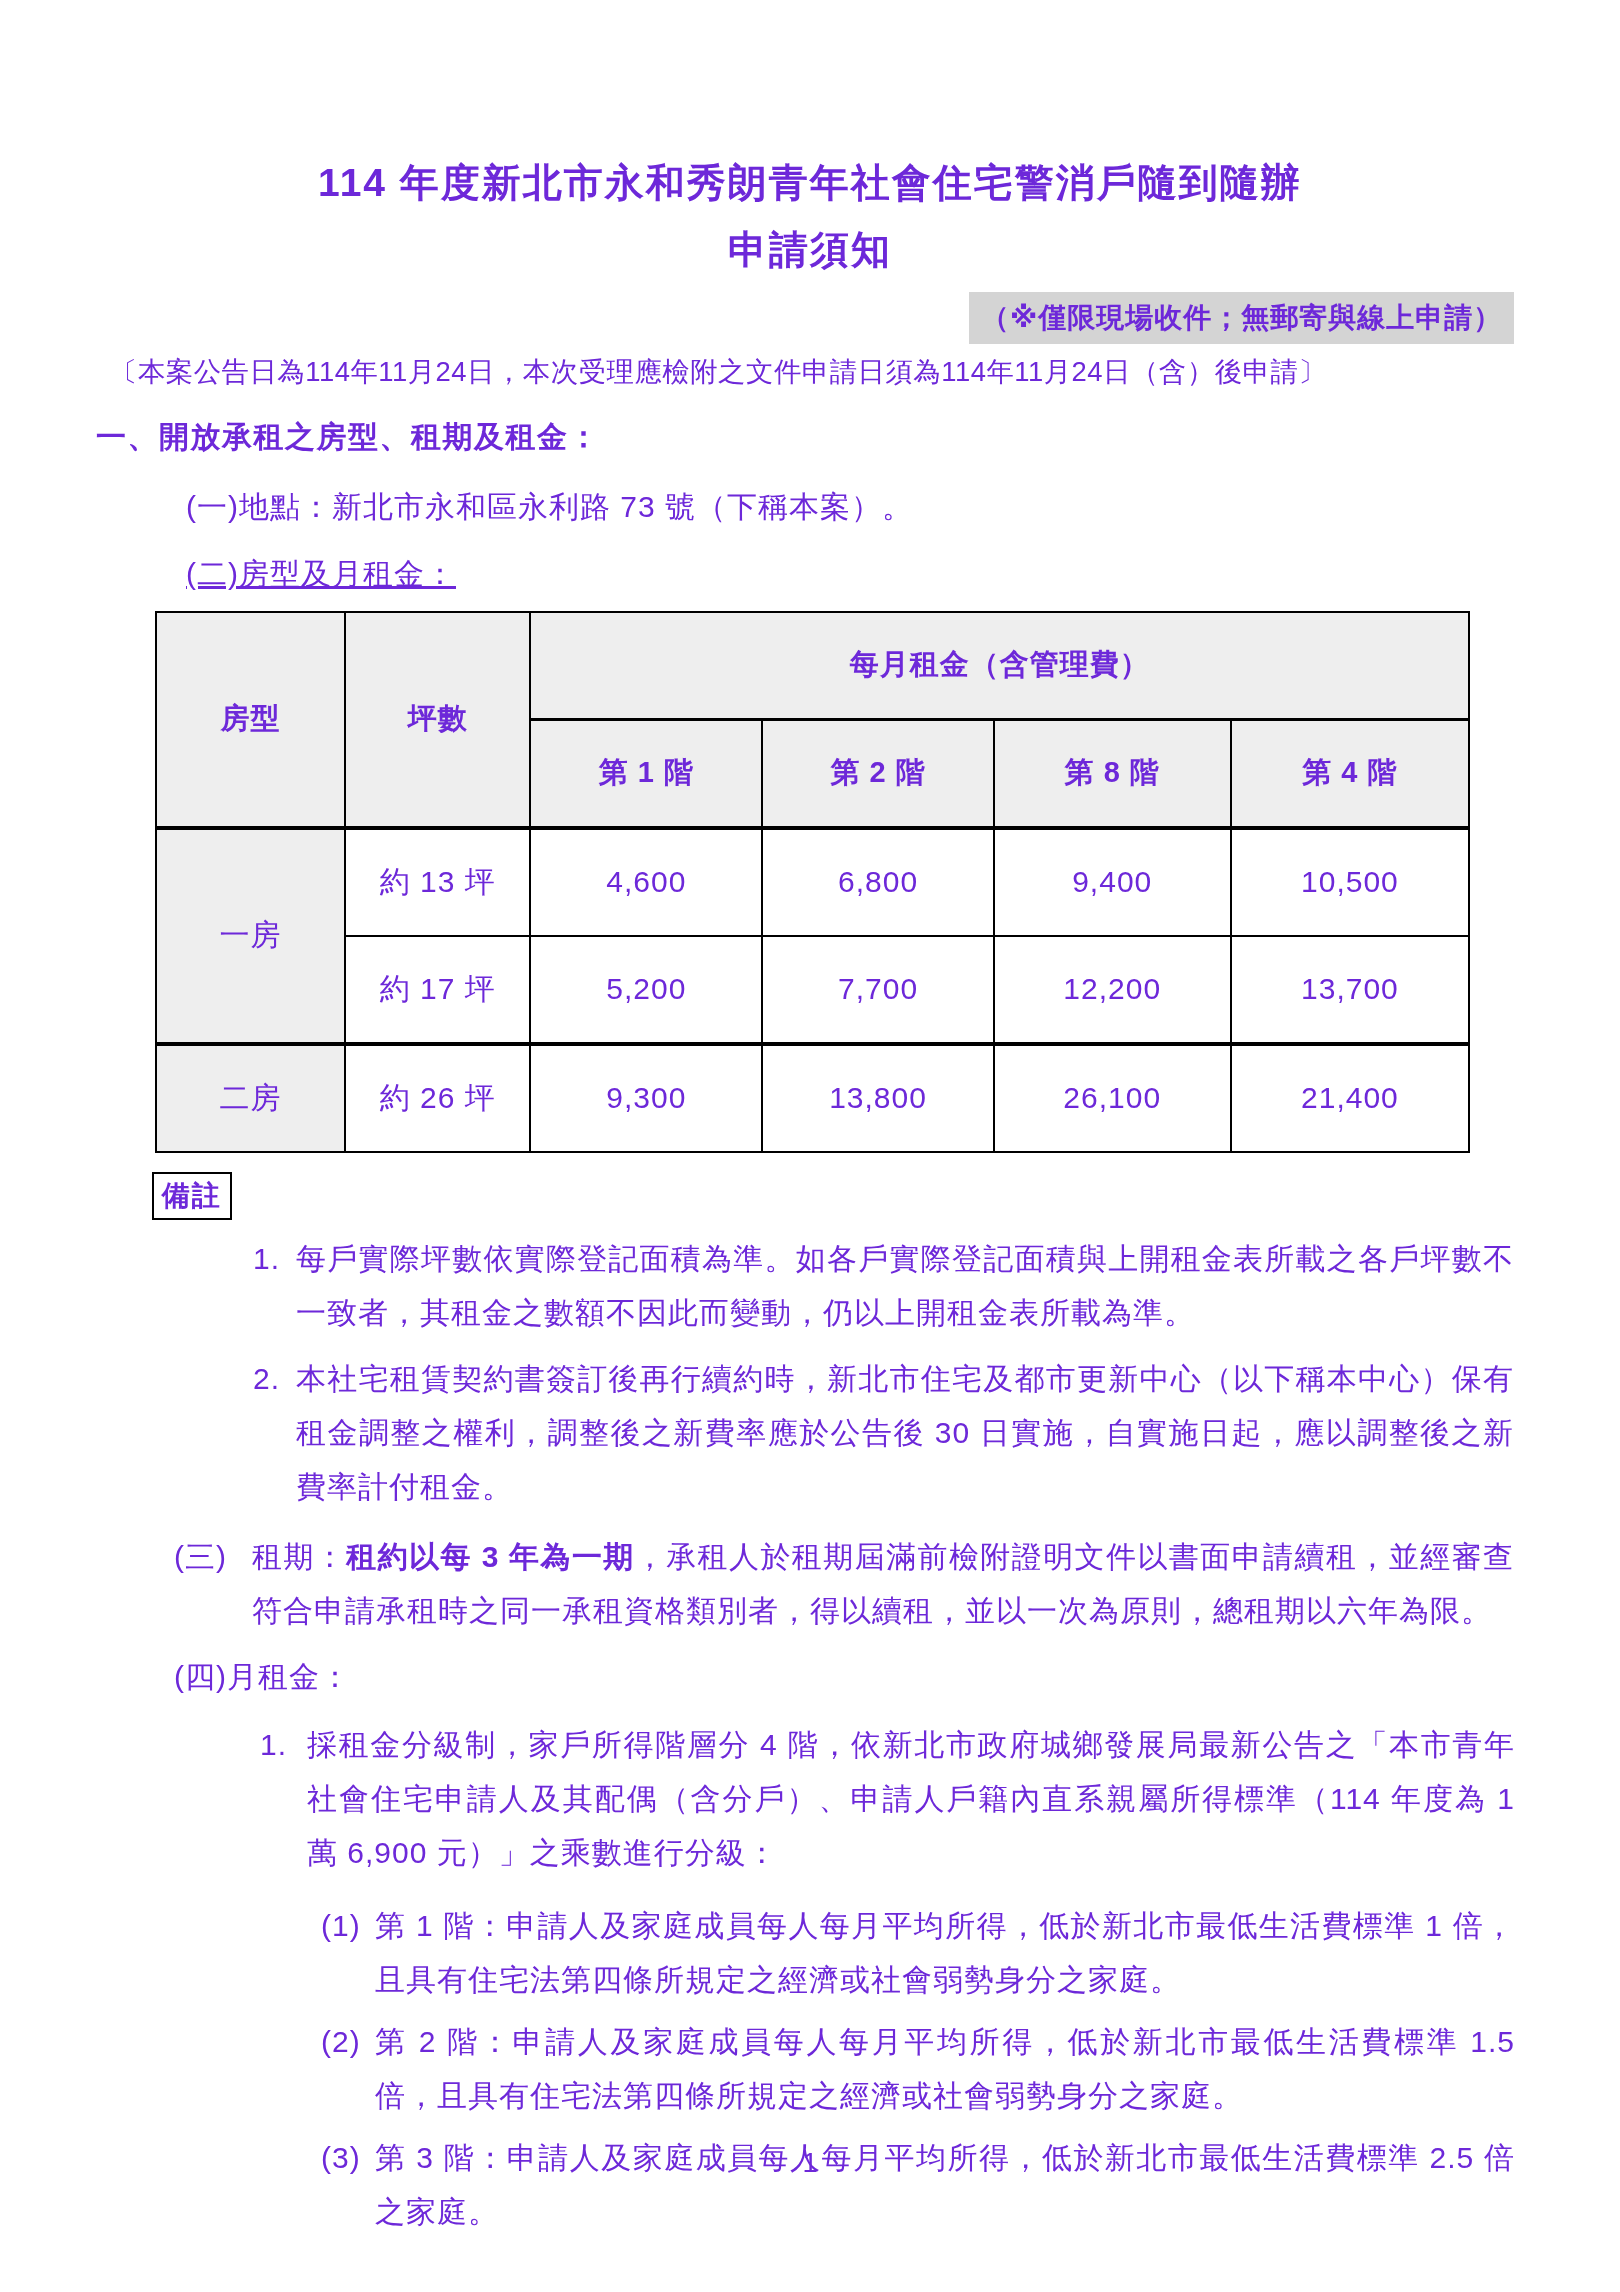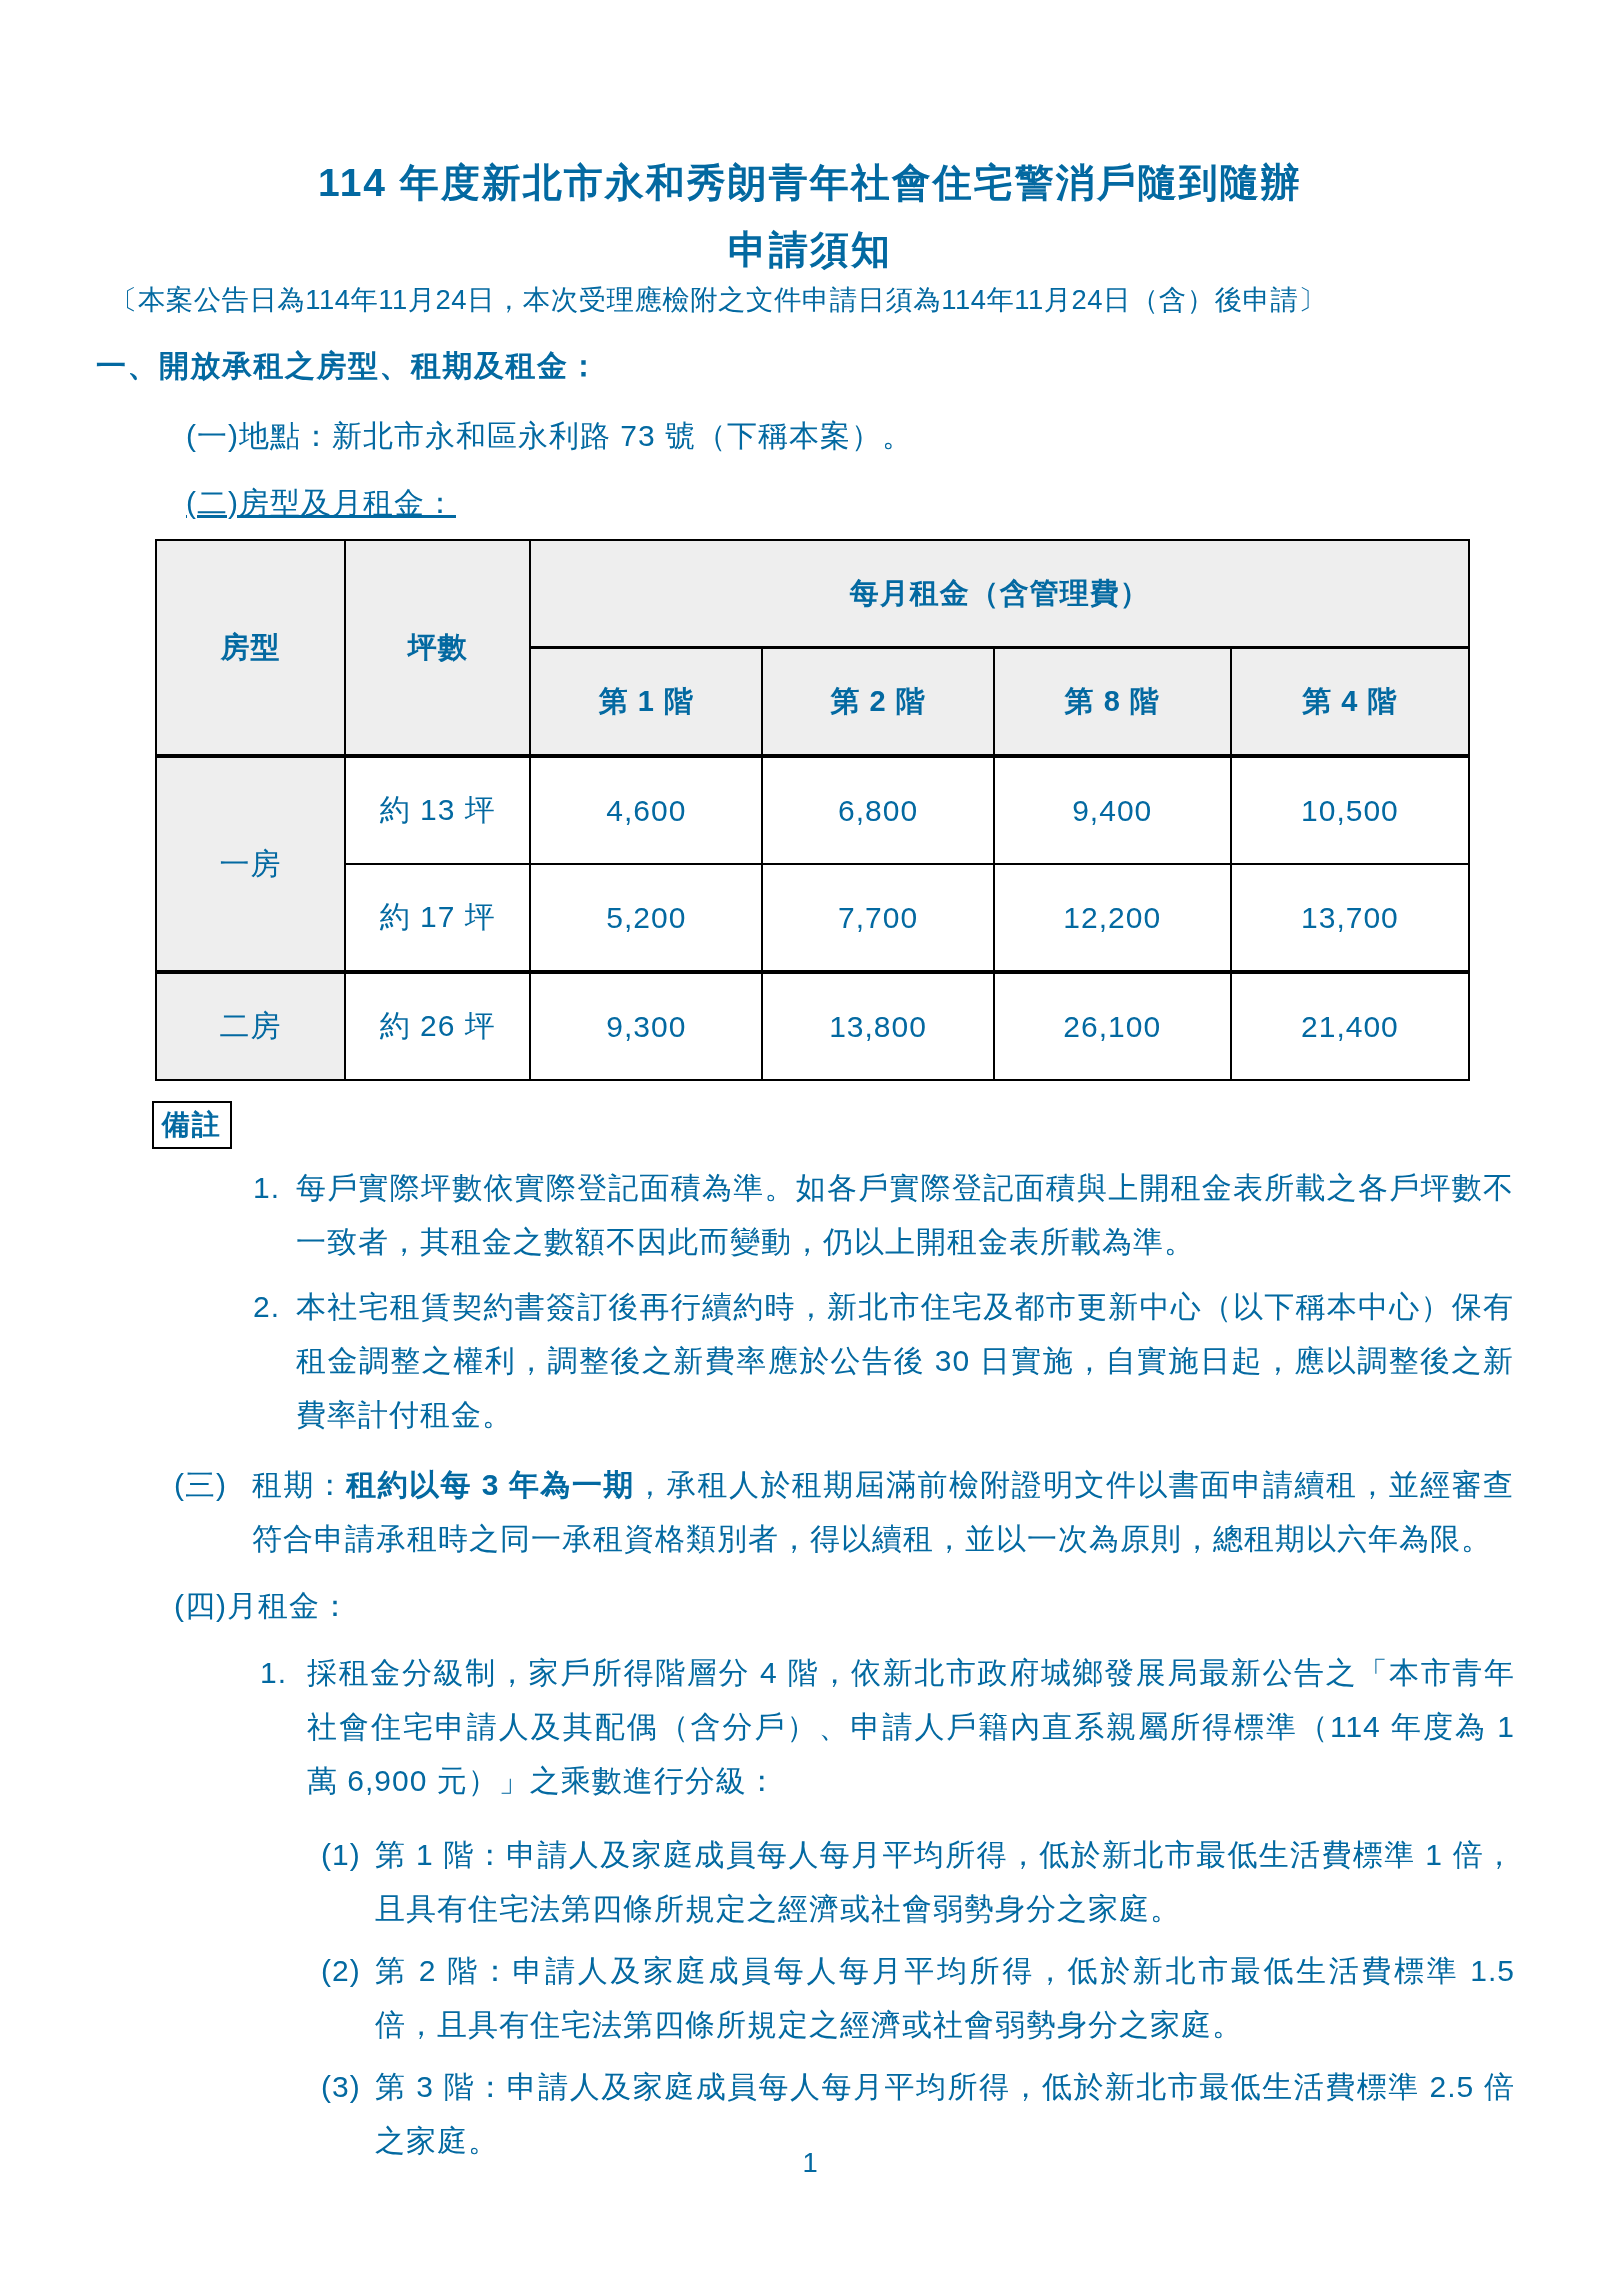--- a/index.html
+++ b/index.html
@@ -1,21 +1,21 @@
 <!DOCTYPE html>
 <html><head>
 <meta charset="utf-8">
 <style>
   html,body { margin:0; padding:0; background:#888; }
   .page {
     position:relative;
     width:1620px; height:2293px;
     margin:0 auto;
     background:#ffffff;
-    color:#0369a1;
+    color:#6d28d9;
     font-family:"Liberation Sans","DejaVu Sans",sans-serif;
     overflow:hidden;
   }
   .title { font-size:39px; font-weight:bold; text-align:center; letter-spacing:2px; line-height:47px; }
   .title-first { padding-top:159px; }
   .title-second { margin-top:19.6px; }
 
   .highlight-row { margin:19.6px 106px 0 0; text-align:right; }
   .highlight {
     display:inline-block; background:#d4d4d4;
@@ -80,20 +80,23 @@
   .pageno { position:absolute; top:2147px; left:0; width:100%; text-align:center; font-size:27.4px; }
 </style>
 </head>
 <body>
 
 <div class="page">
 
   <div class="title title-first">114 年度新北市永和秀朗青年社會住宅警消戶隨到隨辦</div>
   <div class="title title-second">申請須知</div>
 
+  <div class="highlight-row">
+    <span class="highlight">（※僅限現場收件；無郵寄與線上申請）</span>
+  </div>
 
   <div class="bracket">〔本案公告日為114年11月24日，本次受理應檢附之文件申請日須為114年11月24日（含）後申請〕</div>
 
   <div class="h1">一、開放承租之房型、租期及租金：</div>
 
   <div class="item-lv1 item-one">
     <span>(一)</span><span>地點：新北市永和區永利路 73 號（下稱本案）。</span>
   </div>
 
   <div class="item-lv1 item-two">

